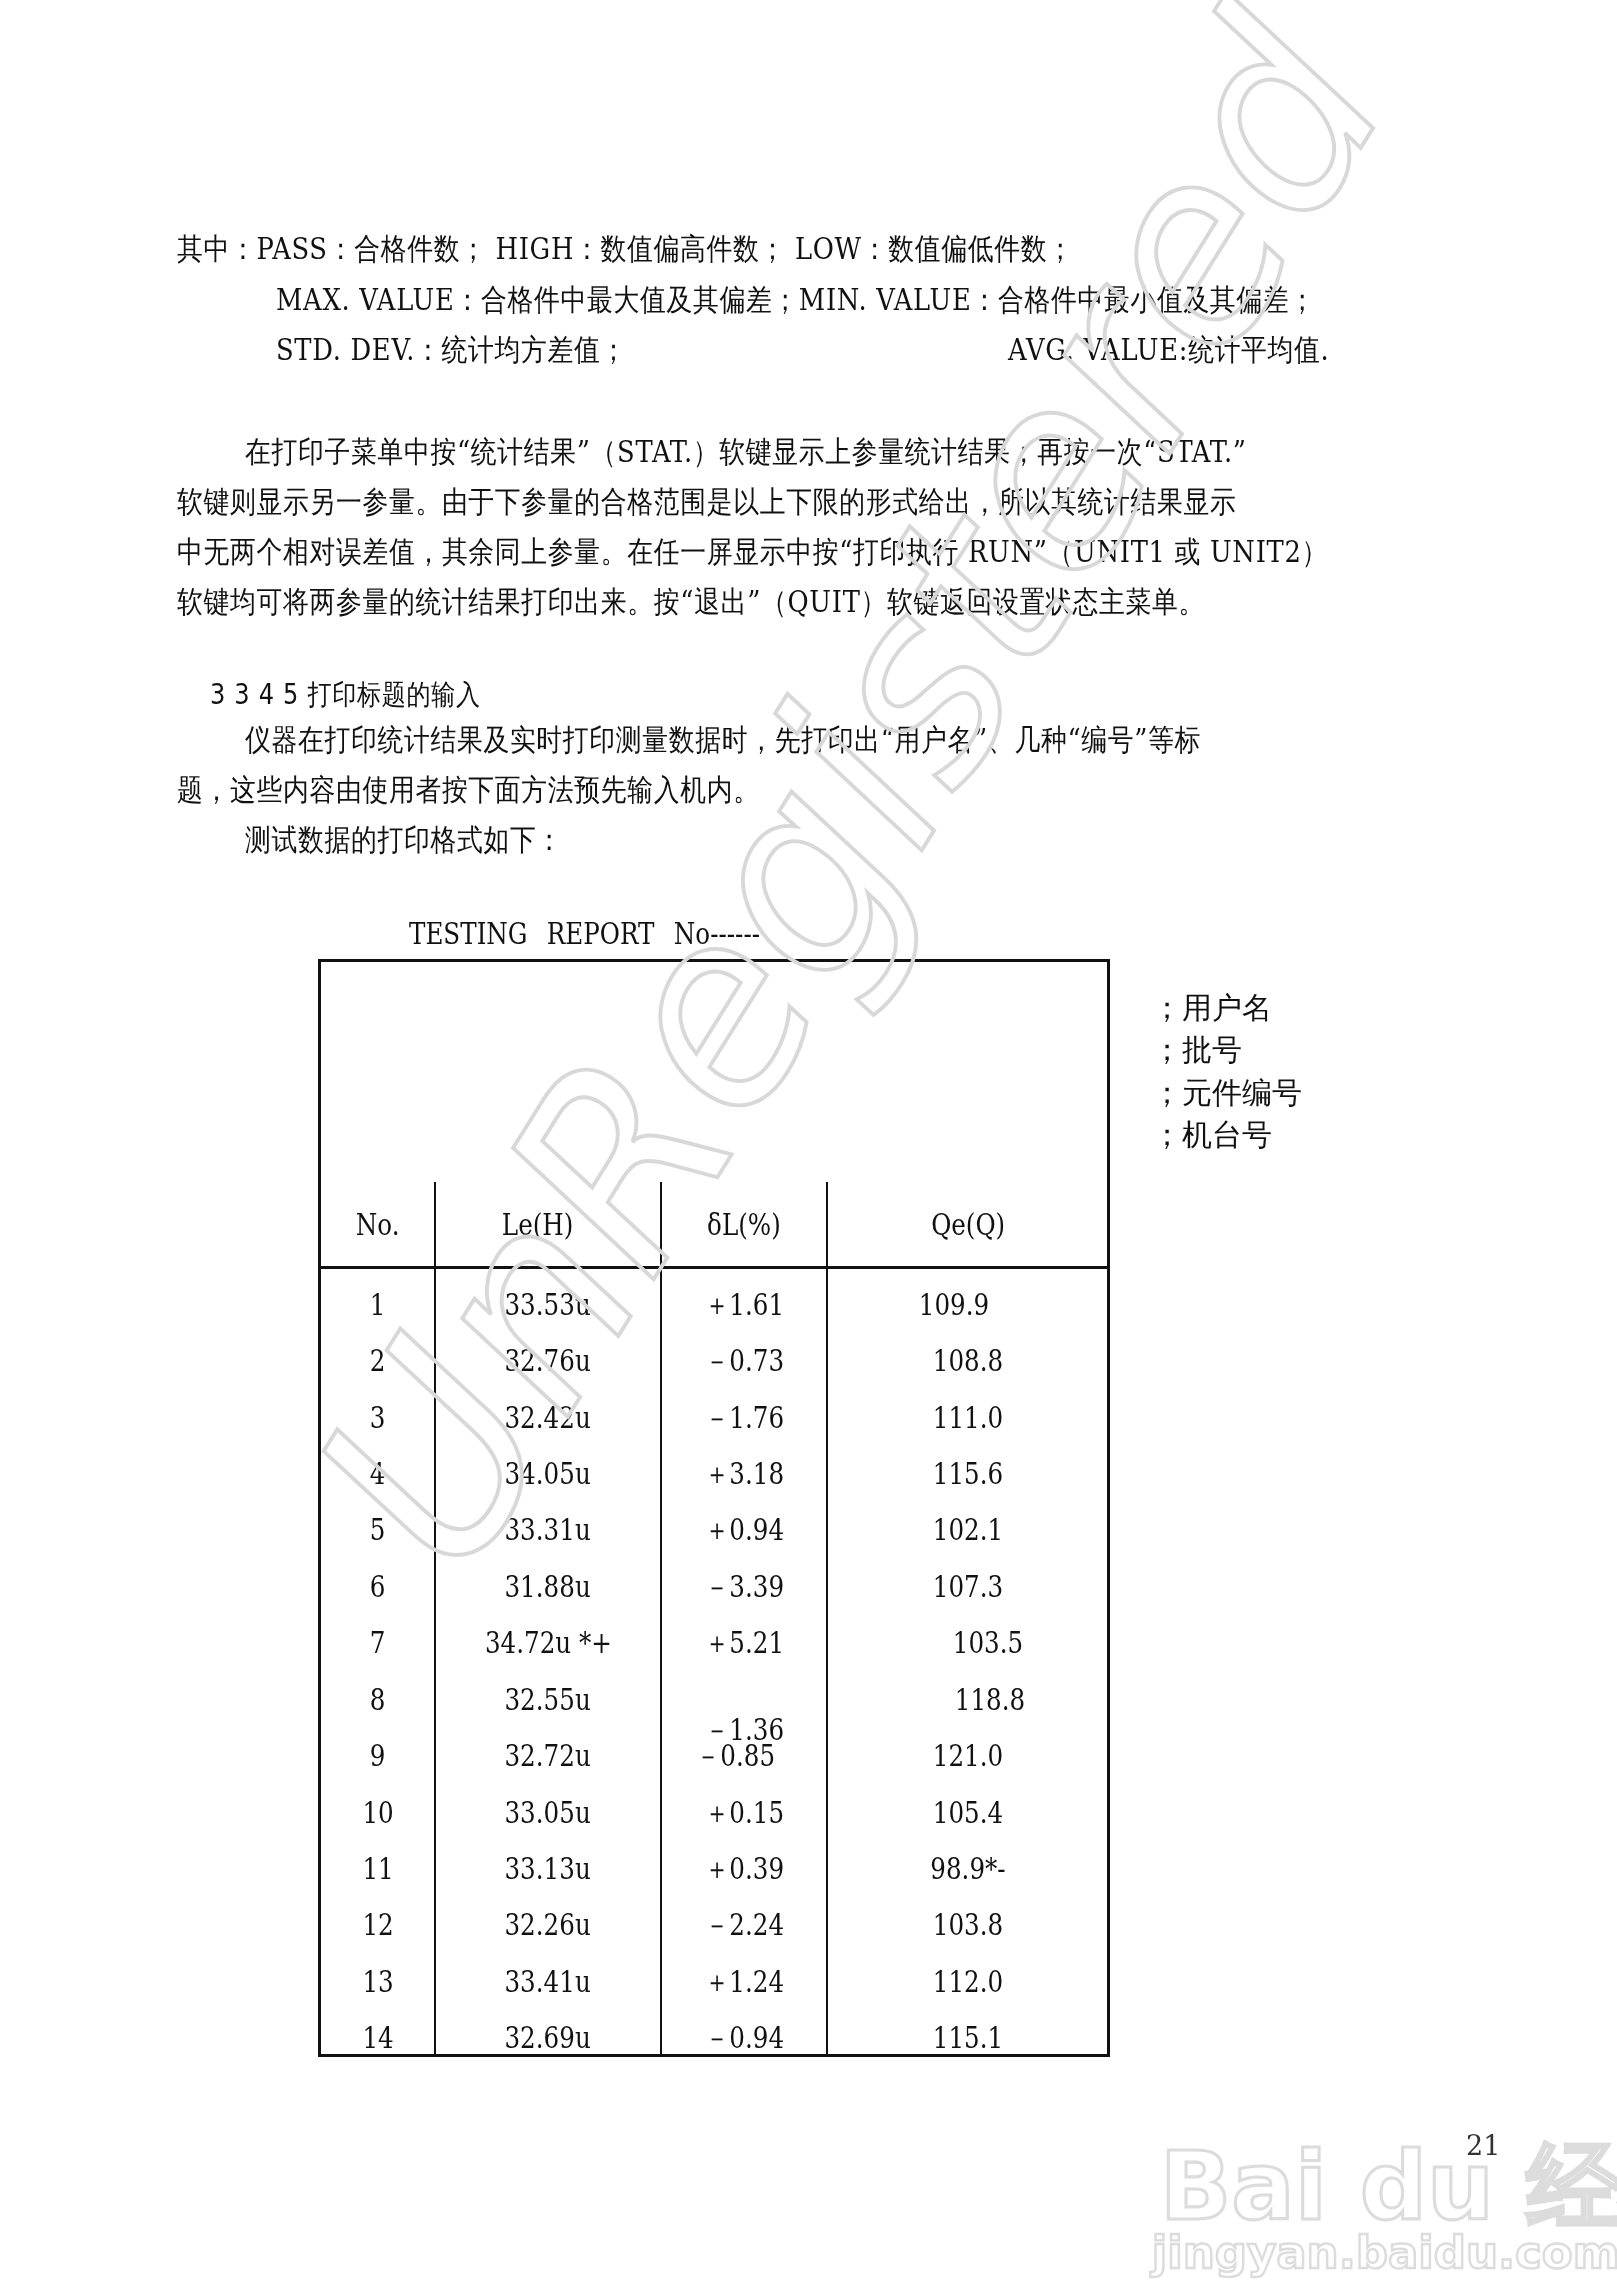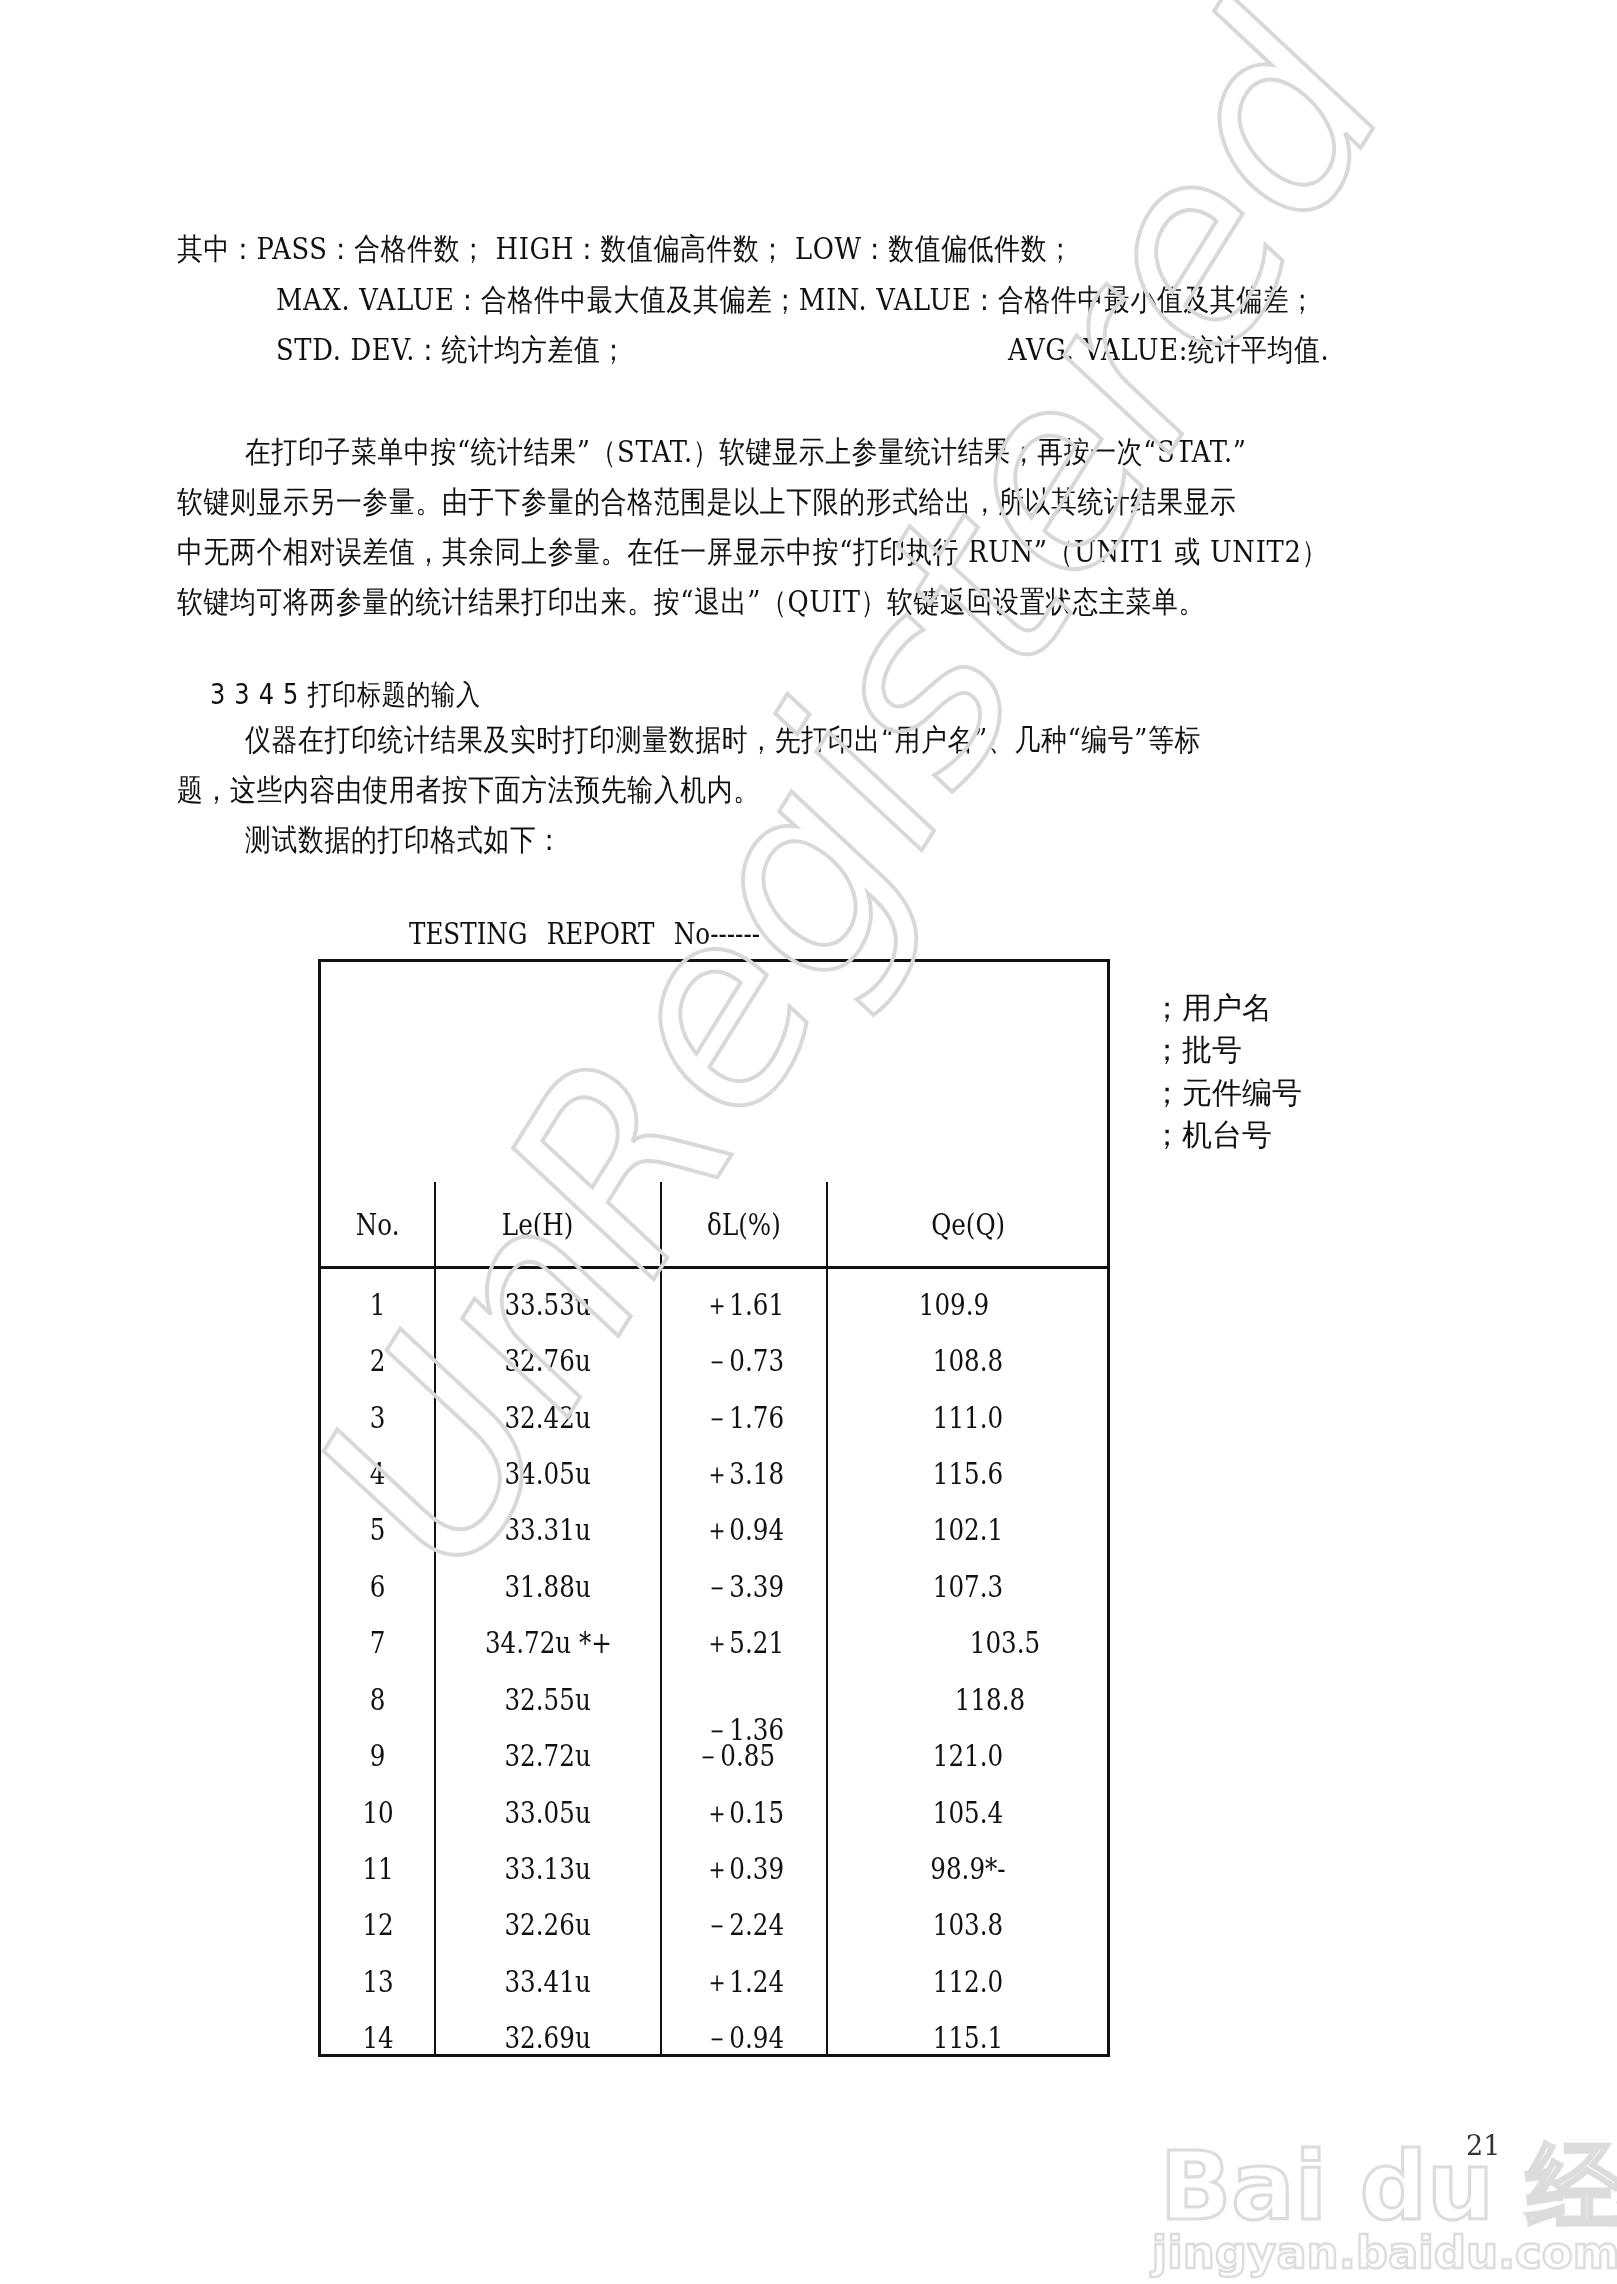--- a/index.html
+++ b/index.html
@@ -104,21 +104,21 @@
         <div class="cell" style="left: 114px; width: 226px; top: 549px;"><span>33.31u</span></div>
         <div class="cell" style="left: 340px; width: 166px; top: 549px;"><span>＋0.94</span></div>
         <div class="cell" style="left: 506px; width: 282px; top: 549px;"><span>102.1</span></div>
         <div class="cell" style="left: 0px; width: 114px; top: 606px;"><span>6</span></div>
         <div class="cell" style="left: 114px; width: 226px; top: 606px;"><span>31.88u</span></div>
         <div class="cell" style="left: 340px; width: 166px; top: 606px;"><span>－3.39</span></div>
         <div class="cell" style="left: 506px; width: 282px; top: 606px;"><span>107.3</span></div>
         <div class="cell" style="left: 0px; width: 114px; top: 662px;"><span>7</span></div>
         <div class="cell" style="left: 114px; width: 226px; top: 662px;"><span>34.72u *+</span></div>
         <div class="cell" style="left: 340px; width: 166px; top: 662px;"><span>＋5.21</span></div>
-        <div class="cell" style="left: 506px; width: 322px; top: 662px; padding-left: 17px;"><span>103.5</span></div>
+        <div class="cell" style="left: 506px; width: 322px; top: 662px;"><span>103.5</span></div>
         <div class="cell" style="left: 0px; width: 114px; top: 719px;"><span>8</span></div>
         <div class="cell" style="left: 114px; width: 226px; top: 719px;"><span>32.55u</span></div>
         <div class="cell" style="left: 340px; width: 166px; top: 719px; margin-top: 30px;"><span>－1.36</span></div>
         <div class="cell" style="left: 506px; width: 326px; top: 719px;"><span>118.8</span></div>
         <div class="cell" style="left: 0px; width: 114px; top: 775px;"><span>9</span></div>
         <div class="cell" style="left: 114px; width: 226px; top: 775px;"><span>32.72u</span></div>
         <div class="cell" style="left: 340px; width: 149px; top: 775px;"><span>－0.85</span></div>
         <div class="cell" style="left: 506px; width: 282px; top: 775px;"><span>121.0</span></div>
         <div class="cell" style="left: 0px; width: 114px; top: 832px;"><span>10</span></div>
         <div class="cell" style="left: 114px; width: 226px; top: 832px;"><span>33.05u</span></div>

